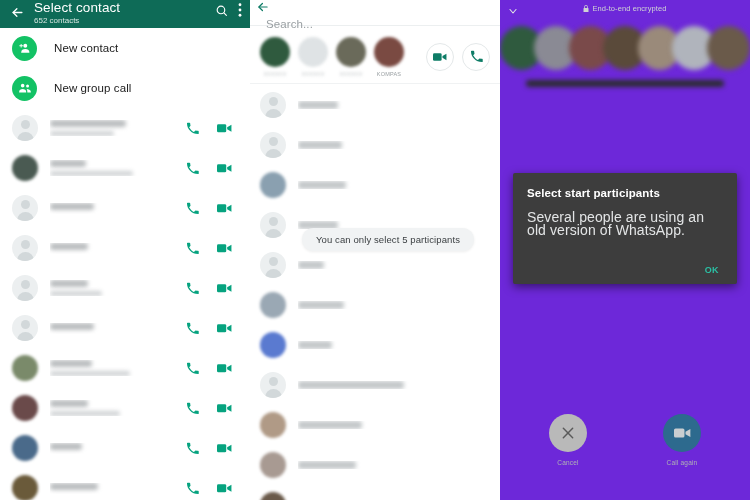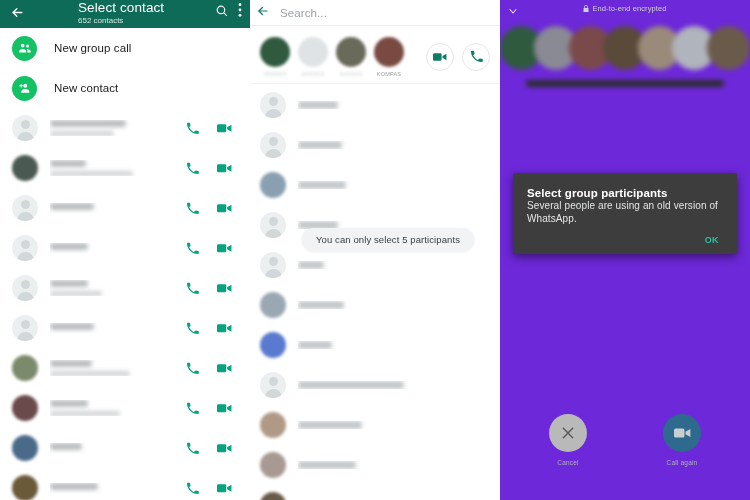--- a/index.html
+++ b/index.html
@@ -9,21 +9,21 @@
     background:#000;
     overflow:hidden;
     display:flex;
   }
 
   
   .panel1 { width:250px; height:500px; background:#fff; position:relative; overflow:hidden; }
 
   .p1-header {
     height:28px; background:#0e6b57; color:#fff;
-    display:flex; align-items:flex-start; padding:0 8px 0 6px; position:relative;gap:44px;
+    display:flex; align-items:flex-start; padding:0 8px 0 6px; position:relative;
   }
   .p1-back { width:22px; height:24px; display:flex; align-items:center; justify-content:center; flex:0 0 auto; }
   .p1-titles { flex:1 1 auto; padding-left:6px; padding-top:0px; overflow:hidden; }
   .p1-title { font-size:13.5px; font-weight:400; line-height:15px; letter-spacing:.1px; white-space:nowrap; }
   .p1-sub { font-size:8px; line-height:11px; color:#d6e6e0; white-space:nowrap; }
   .p1-acts { display:flex; align-items:center; gap:10px; padding-top:3px; }
 
   .p1-list { position:absolute; top:28px; left:0; right:0; bottom:0; background:#fff; overflow:hidden; }
 
   .action-row { height:40px; display:flex; align-items:center; padding:0 0 0 12px; }
@@ -40,22 +40,22 @@
   .c-av.ph::after  { content:""; position:absolute; bottom:0px; width:17px; height:9px; border-radius:9px 9px 0 0; background:#d2d8da; }
   .c-txt { flex:1 1 auto; margin-left:12px; overflow:hidden; }
   .c-name { height:7px; border-radius:3px; background:#b9bcbe; filter:blur(2.1px); margin-bottom:4px; }
   .c-stat { height:5px; border-radius:3px; background:#cfd2d4; filter:blur(2.1px); }
   .c-ico { display:flex; align-items:center; gap:0; flex:0 0 auto; }
   .c-ico span { width:32px; display:flex; align-items:center; justify-content:center; }
 
   
   .panel2 { width:250px; height:500px; background:#fff; position:relative; overflow:hidden; }
   .p2-search {
-    height:26px; display:flex; align-items:center; padding:0 8px 0 6px;
-    border-bottom:1px solid #eceff0; background:#fff;
+    height:26px; display:flex; padding:0 8px 0 6px;
+    border-bottom:1px solid #eceff0; background:#fff;flex-direction:column;
   }
   .p2-sinput { font-size:11.5px; color:#9aa0a3; margin-left:10px; letter-spacing:.1px; }
   .p2-chips {
     height:58px; display:flex; align-items:center; padding:4px 6px 0 6px; gap:0;
     border-bottom:1px solid #f0f2f3; background:#fff;
   }
   .chip { width:38px; flex:0 0 auto; display:flex; flex-direction:column; align-items:center; }
   .chip-av { width:30px; height:30px; border-radius:50%; overflow:hidden; position:relative; filter:blur(1.6px); }
   .chip-lbl { font-size:5.5px; color:#9aa0a3; margin-top:4px; letter-spacing:.2px; }
   .chip-lbl.blur { filter:blur(1.6px); color:#c4c8ca; }
@@ -84,22 +84,22 @@
   .p3-av:first-child { margin-left:0; }
   .p3-gname { text-align:center; font-size:12.5px; color:#e7e9ea; margin-top:13px; letter-spacing:.2px; font-weight:400; }
   .p3-gsub { height:7px; margin:9px 26px 0 26px; border-radius:3px; background:#2a2c2d; filter:blur(2.4px); }
 
   .dialog {
     position:absolute; left:13px; top:173px; width:224px;
     background:#3d3d3d; border-radius:2px; padding:14px 14px 7px 14px;
     box-shadow:0 3px 10px rgba(0,0,0,.5);
   }
   .dlg-title { font-size:11.5px; font-weight:700; color:#fff; letter-spacing:.1px; }
-  .dlg-p { font-size:10px; line-height:13px; color:#e3e5e6; margin-top:0; letter-spacing:.1px; }
-  .dlg-ok { text-align:right; margin-top:4px; }
+  .dlg-p { font-size:14px; line-height:13px; color:#e3e5e6; margin-top:12px; letter-spacing:.1px; }
+  .dlg-ok { text-align:right; margin-top:22px; }
   .dlg-ok span { font-size:9px; color:#2bbfa3; font-weight:700; letter-spacing:.4px; padding:4px 4px; }
 
   .p3-bottom { position:absolute; left:0; right:0; bottom:34px; display:flex; justify-content:center; gap:76px; }
   .cbtn { display:flex; flex-direction:column; align-items:center; }
   .cbtn-circle { width:38px; height:38px; border-radius:50%; display:flex; align-items:center; justify-content:center; }
   .cbtn-circle.cancel { background:#b9b9b9; }
   .cbtn-circle.again  { background:#2d6a8e; }
   .cbtn-lbl { font-size:6.5px; color:#b0b3b5; margin-top:7px; letter-spacing:.2px; }
 </style>
 </head>
@@ -132,37 +132,37 @@
             <circle cx="2" cy="14" r="1.6" fill="#fff"></circle>
         </svg>
       </span>
     </div>
   </div>
 
   <div class="p1-list" id="p1-list">
       <div class="action-row">
         <div class="action-circle">
           <svg width="14" height="14" viewBox="0 0 24 24" fill="#fff">
+            <circle cx="12.5" cy="8" r="3.4"></circle>
+            <path d="M5.5 19.2c0-3.3 3.1-5.3 7-5.3s7 2 7 5.3v.8h-14z"></path>
+            <path d="M4.6 5.2h1.6v2.2h2.2V9H6.2v2.2H4.6V9H2.4V7.4h2.2z"></path>
+          </svg>
+        </div>
+        <div class="action-label">New contact</div>
+      </div>
+      <div class="action-row">
+        <div class="action-circle">
+          <svg width="14" height="14" viewBox="0 0 24 24" fill="#fff">
             <circle cx="8" cy="8" r="3.1"></circle>
             <circle cx="16.4" cy="8.4" r="2.6"></circle>
             <path d="M2 18.6c0-3 2.7-4.8 6-4.8s6 1.8 6 4.8v1H2z"></path>
             <path d="M15 13.9c2.9.1 7 1.3 7 4.7v1h-6v-1c0-1.9-.5-3.4-1-4.7z"></path>
           </svg>
         </div>
         <div class="action-label">New group call</div>
-      </div>
-      <div class="action-row">
-        <div class="action-circle">
-          <svg width="14" height="14" viewBox="0 0 24 24" fill="#fff">
-            <circle cx="12.5" cy="8" r="3.4"></circle>
-            <path d="M5.5 19.2c0-3.3 3.1-5.3 7-5.3s7 2 7 5.3v.8h-14z"></path>
-            <path d="M4.6 5.2h1.6v2.2h2.2V9H6.2v2.2H4.6V9H2.4V7.4h2.2z"></path>
-          </svg>
-        </div>
-        <div class="action-label">New contact</div>
       </div>
       <div class="c-row">
         <div class="c-av ph"></div>
         <div class="c-txt">
           <div class="c-name" style="width:76px"></div>
           <div class="c-stat" style="width:64px"></div>
         </div>
         <div class="c-ico">
           <span>
             <svg width="13" height="13" viewBox="0 0 24 24" fill="#06a37f">
@@ -489,21 +489,21 @@
       <div class="p3-av" style="background:#8a8a94"></div>
       <div class="p3-av" style="background:#7a4a4a"></div>
       <div class="p3-av" style="background:#5a4a3a"></div>
       <div class="p3-av" style="background:#9a8a7a"></div>
       <div class="p3-av" style="background:#b0b4bc"></div>
       <div class="p3-av" style="background:#6a5a4a"></div>
     </div>
   <div class="p3-gsub"></div>
 
   <div class="dialog">
-    <div class="dlg-title">Select group participants</div>
+    <div class="dlg-title">Select start participants</div>
     <div class="dlg-p">Several people are using an old version of WhatsApp.</div>
     <div class="dlg-ok">
       <span>OK</span>
     </div>
   </div>
 
   <div class="p3-bottom">
     <div class="cbtn">
       <div class="cbtn-circle cancel">
         <svg width="16" height="16" viewBox="0 0 24 24" fill="none" stroke="#5a5a5a" stroke-width="2.2" stroke-linecap="round">

